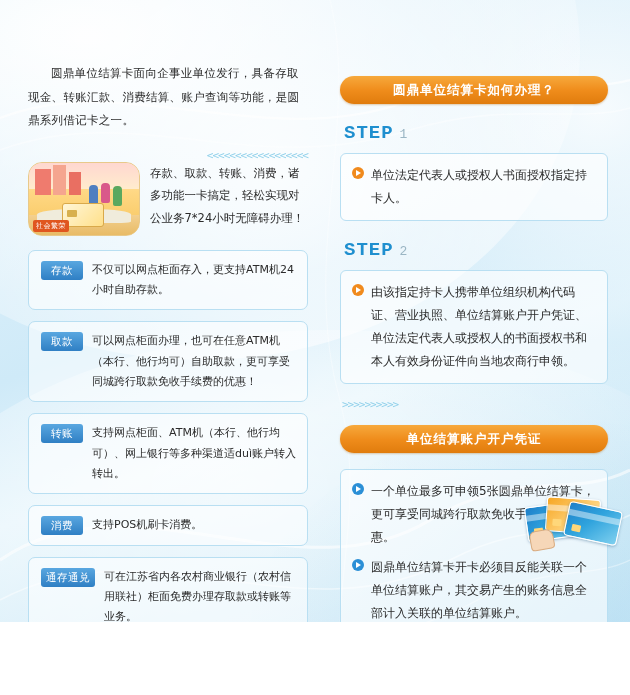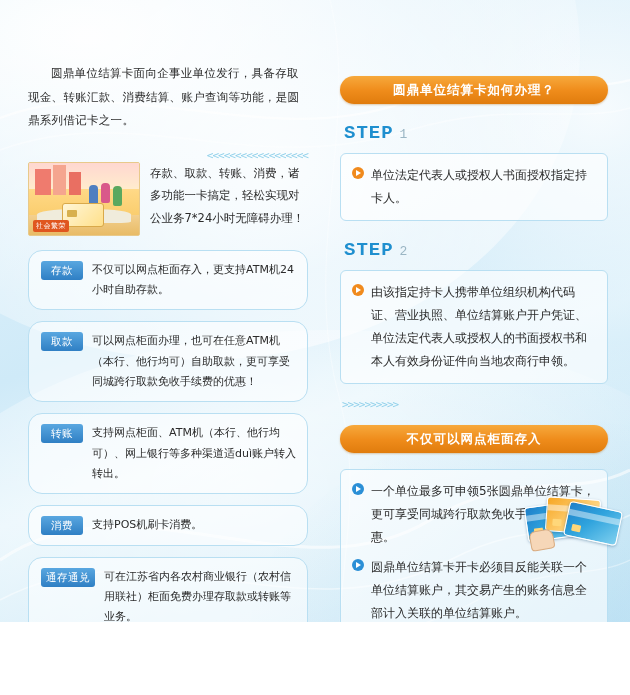--- a/index.html
+++ b/index.html
@@ -98,21 +98,21 @@
   .feature-row {
     display: flex;
     align-items: flex-start;
     gap: 10px;
     margin-bottom: 14px;
   }
   .illus {
     width: 110px;
     height: 72px;
     flex: 0 0 110px;
-    border-radius: 2px;
+    border-radius: 14px;
     position: relative;
     overflow: hidden;
     background: linear-gradient(180deg, #ffe9b8 0%, #ffd884 40%, #f6c45c 100%);
     border: 1px solid #e8c98a;
   }
   .illus .sky { position:absolute; left:0; top:0; right:0; height:26px; background:linear-gradient(180deg,#ffd7d0,#ffeccd); }
   .illus .ground { position:absolute; left:0; bottom:0; right:0; height:20px; background:linear-gradient(180deg,#f3d08f,#e8bb66); }
   .illus .road { position:absolute; left:8px; bottom:12px; width:94px; height:14px; background:#f0ecdc; border-radius:40% 40% 10% 10%; }
   .illus .bldg { position:absolute; background:#f28b82; }
   .illus .b1 { left:6px; top:6px; width:16px; height:26px; background:#ef7b6e;}
@@ -128,21 +128,21 @@
   .feature-text {
     font-size: 11.5px;
     line-height: 1.95;
     color: #2b2b2b;
     flex: 1;
   }
   .item {
     position: relative;
     box-sizing: border-box;
     border: 1px solid #b9dff2;
-    border-radius: 14px;
+    border-radius: 7px;
     background: rgba(255,255,255,0.55);
     padding: 9px 10px 9px 12px;
     margin-bottom: 11px;
     min-height: 34px;
   }
   .item-inner {
     display: flex;
     align-items: flex-start;
     gap: 9px;
   }
@@ -369,21 +369,21 @@
 
     <div class="callout">
       <div class="callout-row">
         <span class="bullet-ico"></span>
         <div class="callout-text">由该指定持卡人携带单位组织机构代码证、营业执照、单位结算账户开户凭证、单位法定代表人或授权人的书面授权书和本人有效身份证件向当地农商行申领。</div>
       </div>
     </div>
 
     <div class="arrows-small">&gt;&gt;&gt;&gt;&gt;&gt;&gt;&gt;&gt;&gt;</div>
 
-    <div class="pill blue">不仅可以网点柜面存入</div>
+    <div class="pill blue">单位结算账户开户凭证</div>
 
     <div class="callout">
       <div class="callout-row">
         <span class="bullet-ico blue"></span>
         <div class="callout-text">一个单位最多可申领5张圆鼎单位结算卡，更可享受同城跨行取款免收手续费的优惠。</div>
       </div>
       <div class="callout-row">
         <span class="bullet-ico blue"></span>
         <div class="callout-text">圆鼎单位结算卡开卡必须目反能关联一个单位结算账户，其交易产生的账务信息全部计入关联的单位结算账户。</div>
       </div>

